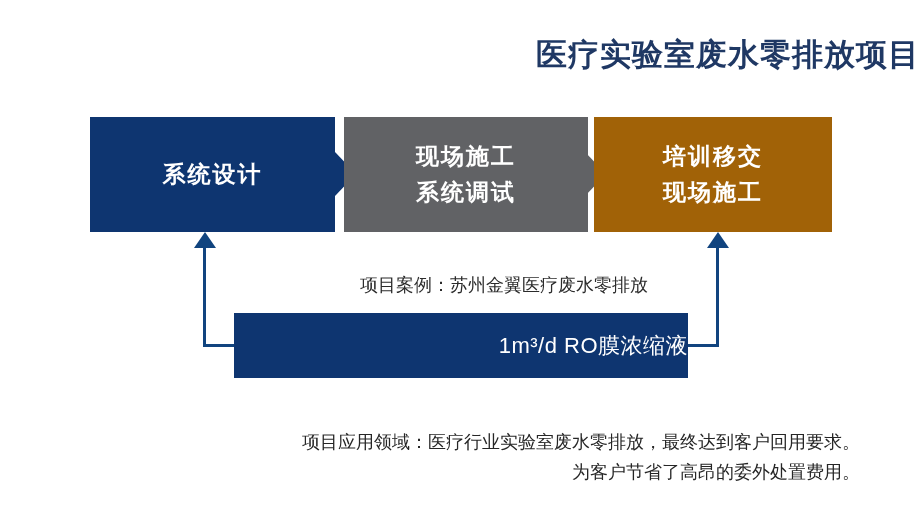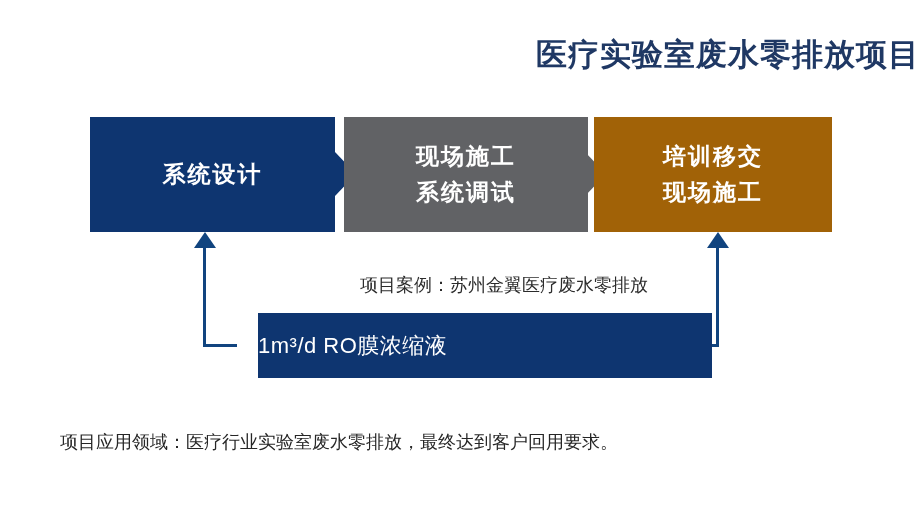--- a/index.html
+++ b/index.html
@@ -82,25 +82,24 @@
   
   #data-bar {
     position: absolute;
     left: 234px;
     top: 313px;
     width: 454px;
     height: 65px;
     background: #0e3570;
     display: flex;
     align-items: center;
-    justify-content: flex-start;
+    justify-content: flex-end;
     color: #ffffff;
     font-size: 22px;
     letter-spacing: 0.5px;
-    margin-left: 24px;
   }
 
   
   .connector { position: absolute; }
   .conn-h {
     position: absolute;
     height: 3px;
     background: #11447f;
   }
   .conn-v {
@@ -126,21 +125,21 @@
   #conn-right-h { left: 685px; top: 344px; width: 34px; }
   #conn-right-v { left: 716px; top: 248px; height: 98px; }
   #conn-right-arrow { left: 707px; top: 232px; }
 
   
   #footer-note {
     position: absolute;
     left: 60px;
     top: 428px;
     width: 800px;
-    text-align: left;
+    text-align: right;
     font-size: 18px;
     color: #262626;
     line-height: 1.65;
   }
   #footer-note .ln { display: block; }
 </style>
 </head>
 <body>
 
 <div id="slide">
@@ -176,15 +175,16 @@
     <div class="conn-v" id="conn-right-v"></div>
     <div class="conn-arrow" id="conn-right-arrow"></div>
   </div>
 
   <div id="data-bar">
     <span>1m³/d RO膜浓缩液</span>
   </div>
 
   <div id="footer-note">
     <span class="ln">项目应用领域：医疗行业实验室废水零排放，最终达到客户回用要求。</span>
+    <span class="ln">为客户节省了高昂的委外处置费用。</span>
   </div>
 
 </div>
 
 </body></html>

